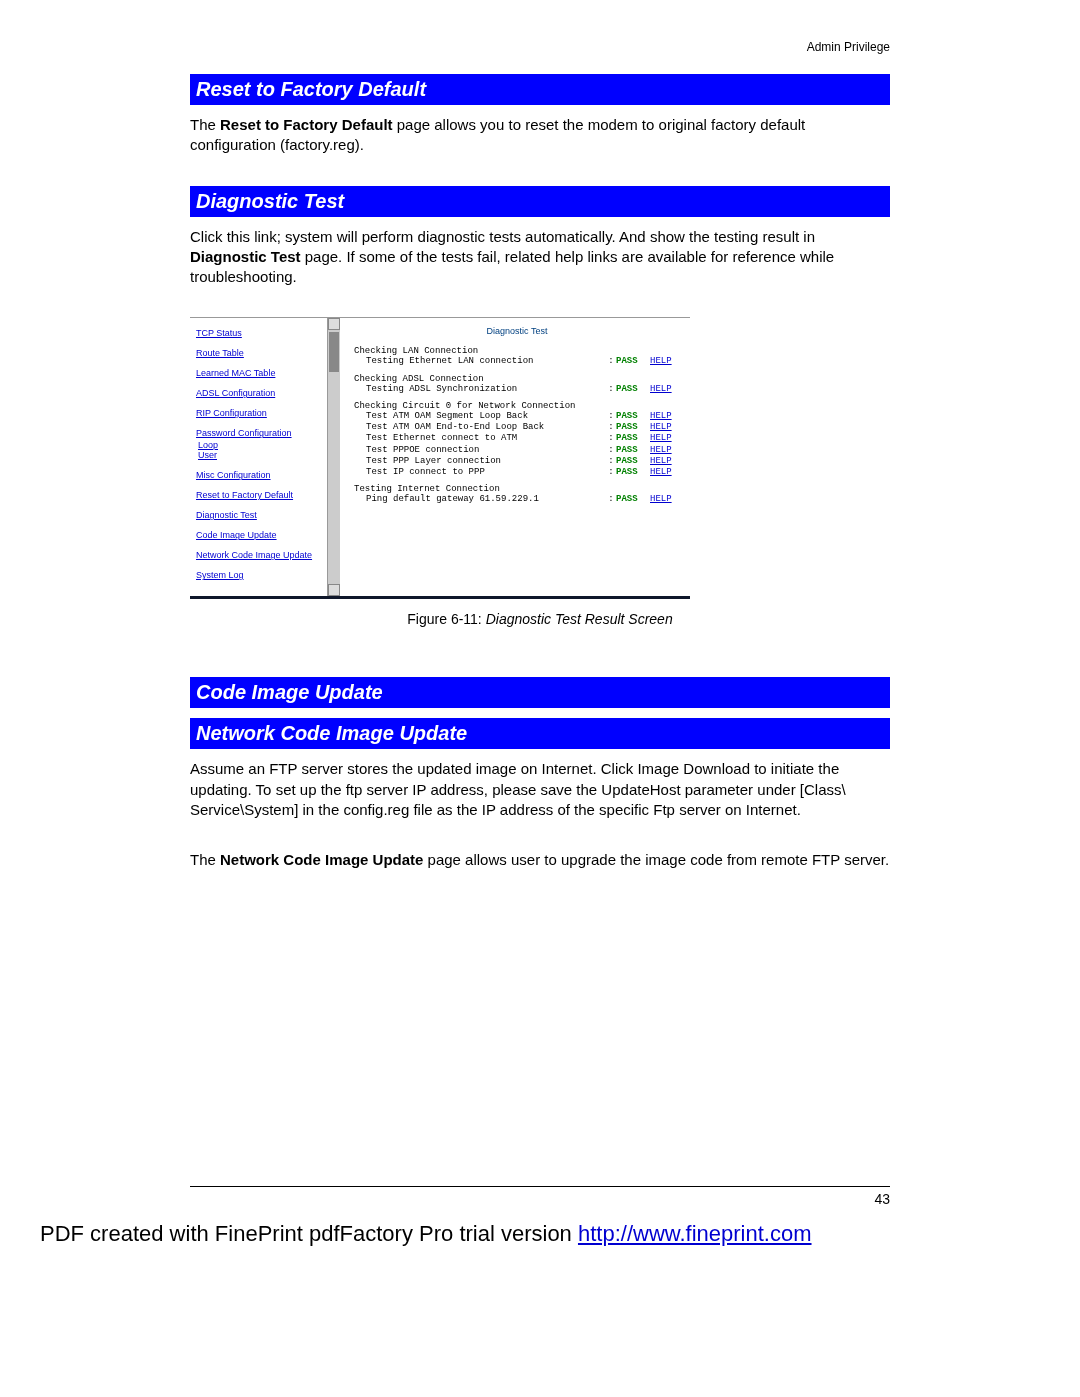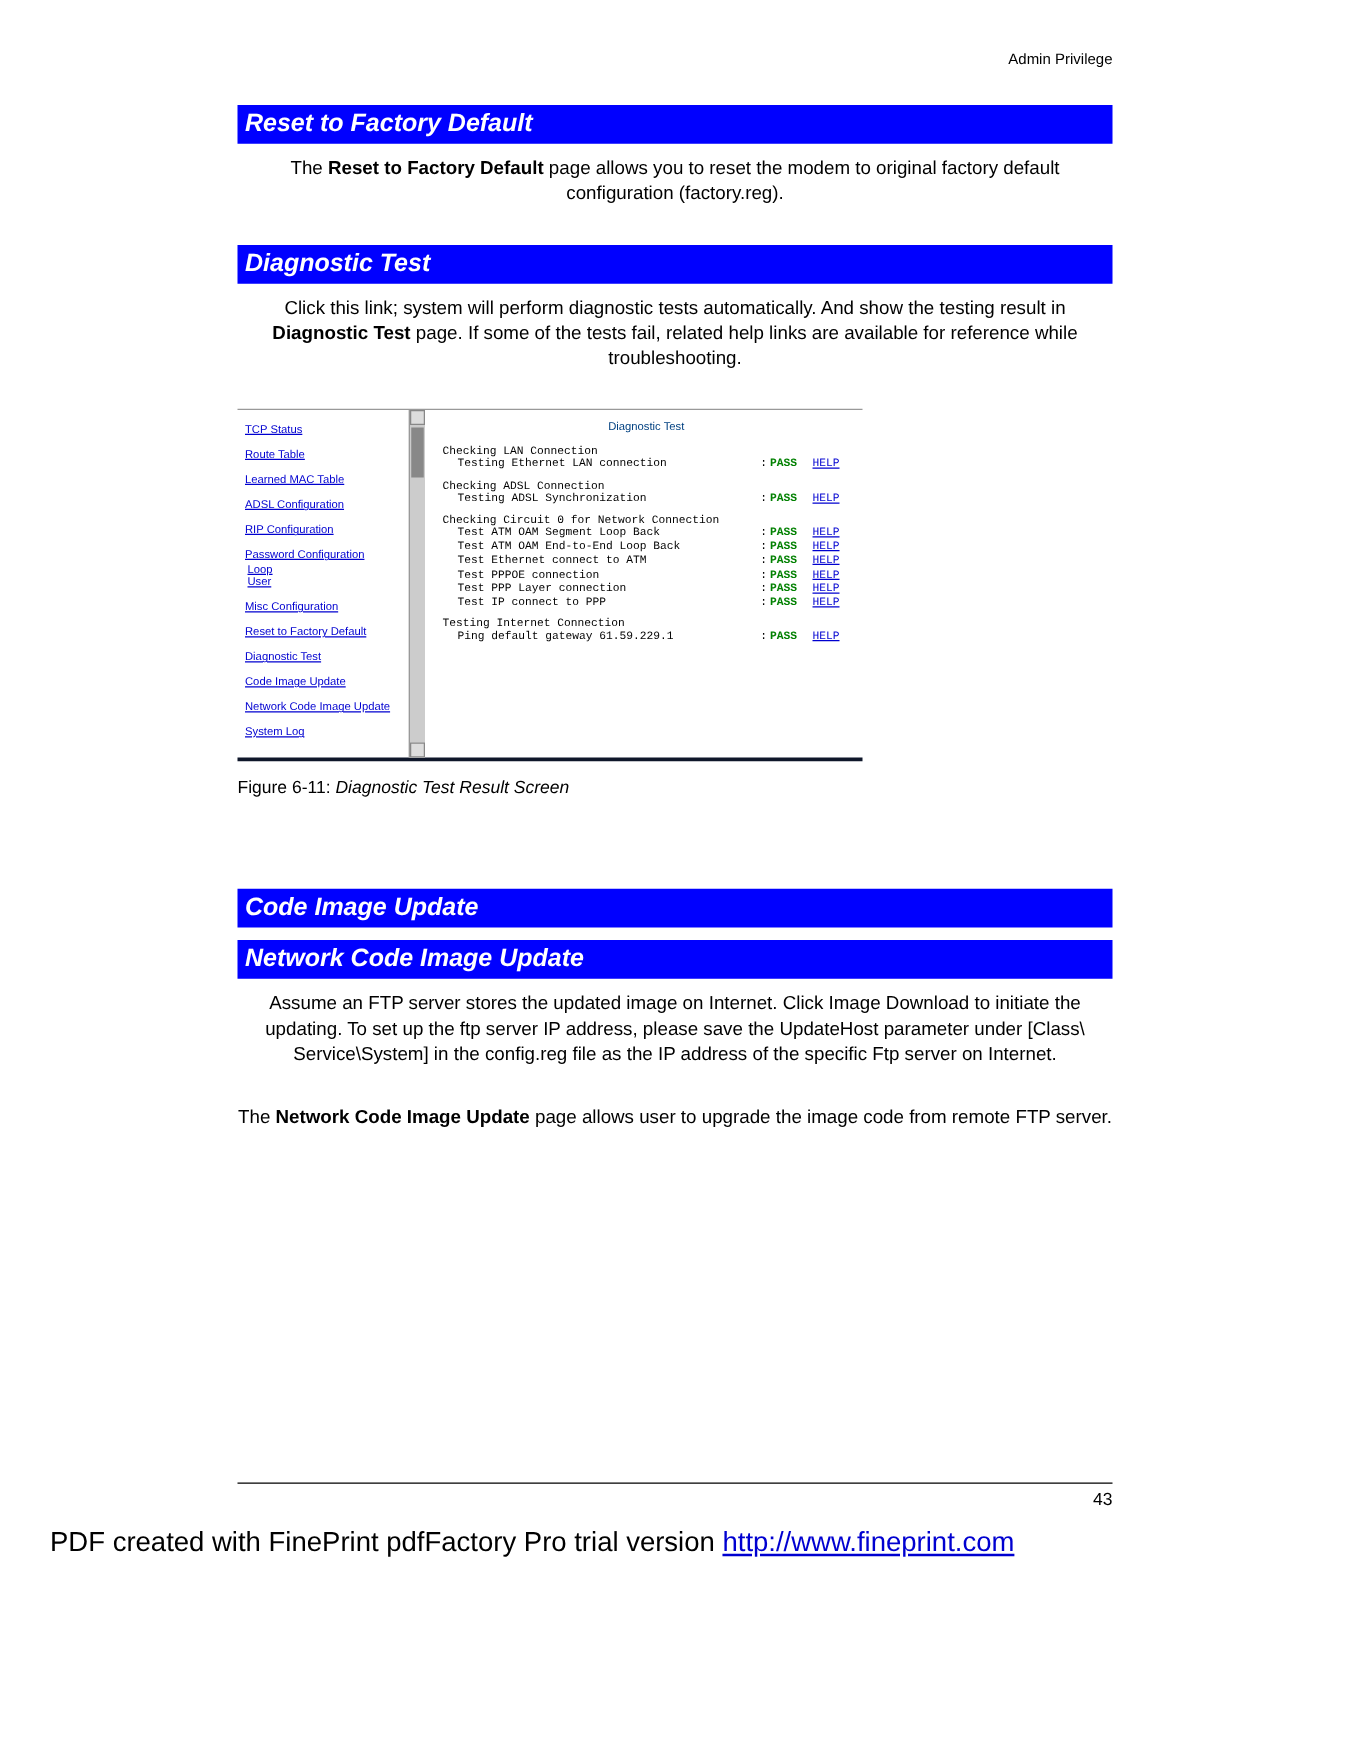--- a/index.html
+++ b/index.html
@@ -15,36 +15,35 @@
     width: 1080px;
     padding: 40px 190px 0 190px;
     box-sizing: border-box;
     position: relative;
     min-height: 1397px;
   }
   .header-right {
     text-align: right;
     font-size: 12px;
     color: #000;
-    margin-bottom: 30px;
+    margin-bottom: 20px;
   }
   .section-bar {
     background: #0000ff;
     color: #fff;
     font-weight: bold;
     font-style: italic;
     font-size: 20px;
     padding: 4px 6px;
     margin: 10px 0 10px 0;
   }
   .para {
     font-size: 15px;
     line-height: 1.35;
     margin: 0 0 30px 0;
-    text-align: center;
   }
   .para b { font-weight: bold; }
 
   
   .inshot {
     border-top: 1px solid #999;
     border-bottom: 3px solid #0f172a;
     width: 500px;
     display: flex;
     font-size: 9px;
@@ -103,22 +102,23 @@
     font-family: "Courier New", monospace;
     font-size: 9px;
     line-height: 1.25;
   }
   .main .test-row .label { flex:1; padding-left:12px; }
   .main .test-row .sep { width:10px; text-align:center; }
   .main .test-row .status { width:34px; color:#008000; font-weight:bold; }
   .main .test-row .help { width:30px; }
   .main .test-row .help a { color:#0000d0; text-decoration:underline; cursor:pointer; }
   .caption {
+    text-align:center;
     font-size: 14px;
-    margin: 12px 0 74px 0;
+    margin: 12px 0 50px 0;
   }
   .caption .ital { font-style: italic; }
   .page-number {
     position:absolute;
     bottom: 190px;
     right: 190px;
     font-size: 14px;
   }
   .hr-line {
     position:absolute;

